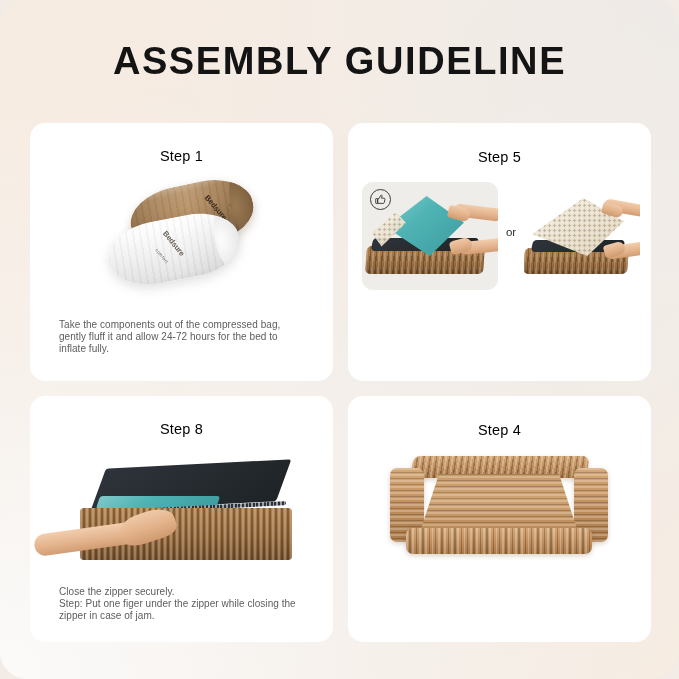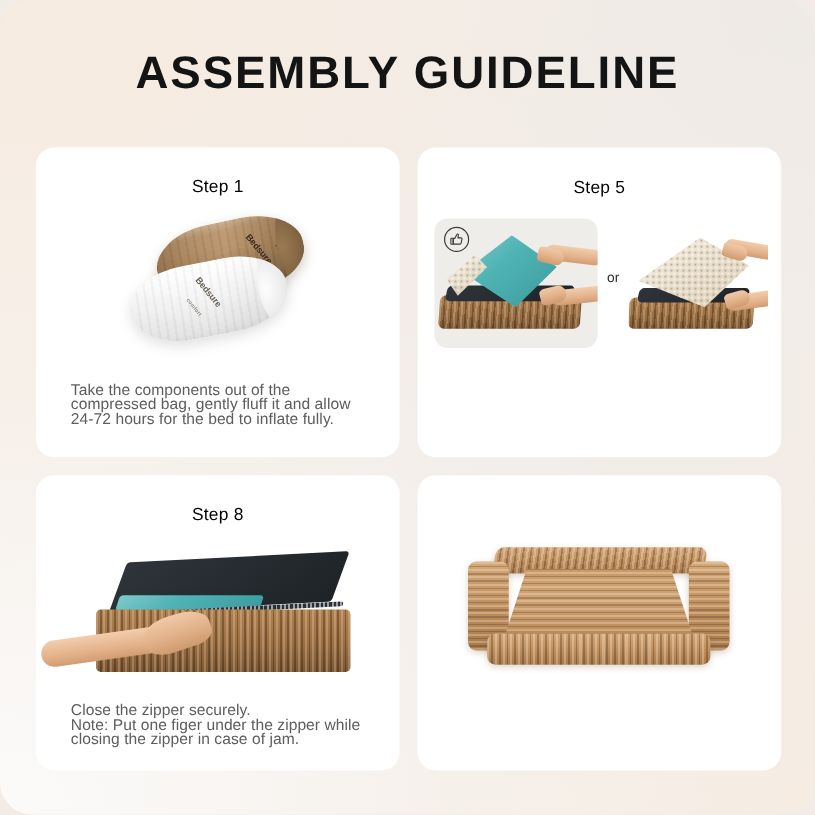--- a/index.html
+++ b/index.html
@@ -53,21 +53,21 @@
     text-align: center;
     font-size: 14.5px;
     color: #000000;
     letter-spacing: .2px;
   }
   #card-1 .step-title, #card-3 .step-title { top: 25px; }
   #card-2 .step-title, #card-4 .step-title { top: 26px; }
 
   .caption {
     position: absolute;
-    font-size: 13px;
+    font-size: 10px;
     line-height: 12.2px;
     color: #5d5d5d;
     letter-spacing: .05px;
   }
 
   
   #s1-art { position: absolute; left: 60px; top: 55px; width: 190px; height: 120px; }
 
   .bag {
     position: absolute;
@@ -324,24 +324,25 @@
 
       <div class="bed-base" style="left:22px; top:46px; width:212px; height:52px; border-radius:4px;">
         <div class="ribs"></div>
       </div>
 
       <div class="arm" style="left:-24px; top:66px; width:104px; height:22px; transform:rotate(-8deg); border-radius:11px;"></div>
       <div class="hand" style="left:62px; top:50px; width:56px; height:30px; transform:rotate(-18deg); border-radius:40% 45% 30% 35%;"></div>
     </div>
 
     <div class="caption" style="left:29px; top:190px; width:258px; white-space:pre-line;">Close the zipper securely.
-Note:  Put one figer under the zipper while closing the zipper in case of jam.</div>
+Step:  Put one figer under the zipper while closing the zipper in case of jam.</div>
   </div>
 
   <div class="card" id="card-4">
+    <div class="step-title">Step 4</div>
 
     <div id="s4-art">
 
       <div class="bolster" style="left:22px; top:2px; width:176px; height:22px; transform: skewX(-8deg);">
         <div class="bolster-v"></div>
       </div>
 
       <div class="bolster" style="left:0px; top:14px; width:34px; height:74px;">
         <div class="bolster-h"></div>
       </div>

